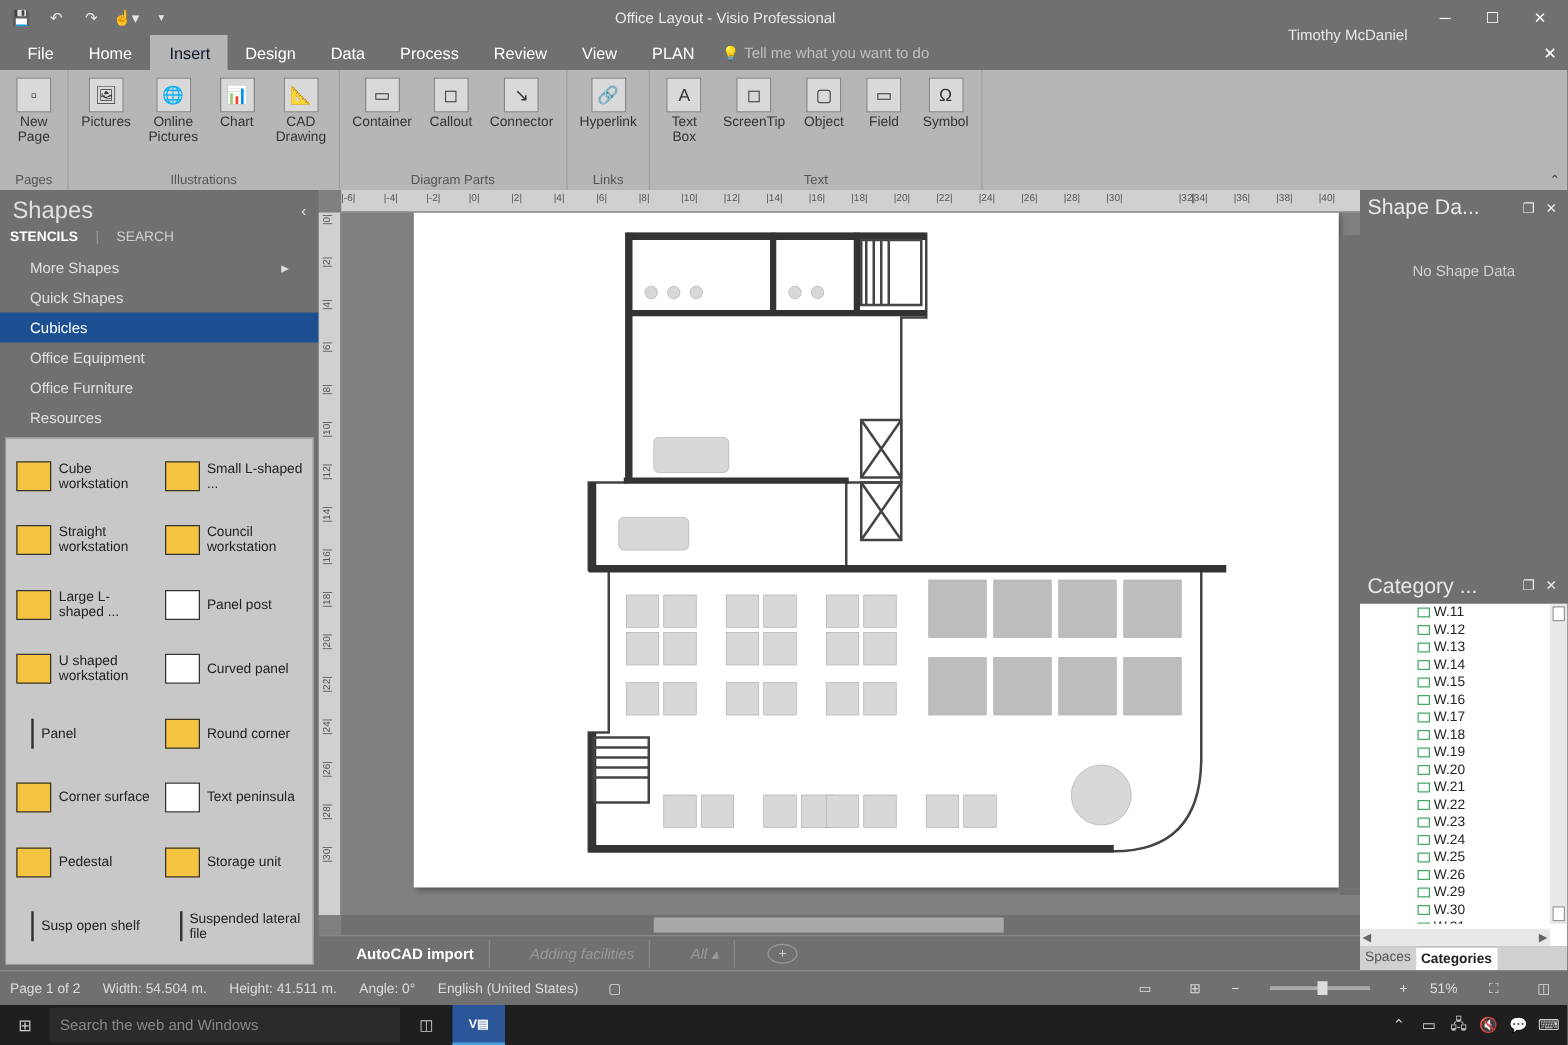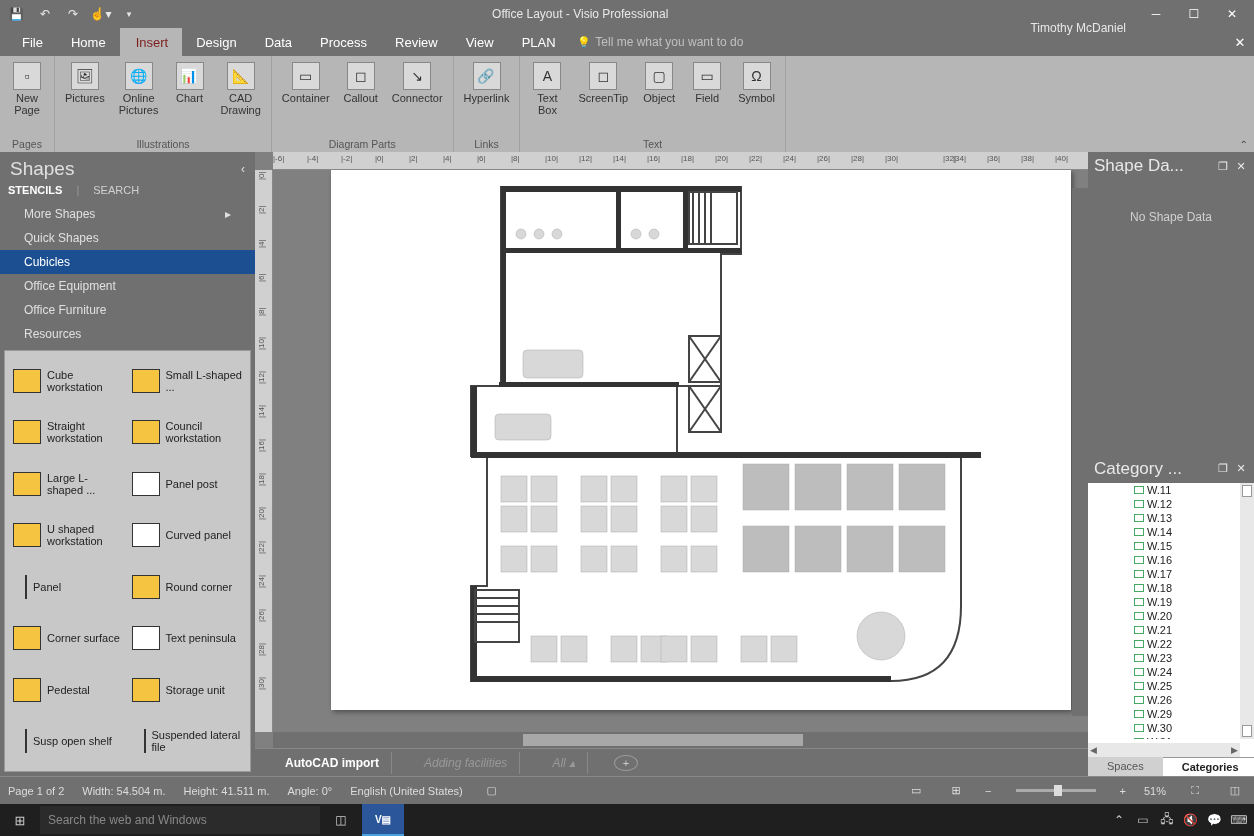--- a/index.html
+++ b/index.html
@@ -11,21 +11,21 @@
 .tb-btn { width: 26px; height: 22px; display: flex; align-items: center; justify-content: center; cursor: pointer; }
 .tb-title { flex: 1; text-align: center; font-size: 12px; }
 .tb-user { padding: 0 12px; font-size: 12px; margin-top: 28px; }
 .tb-right { display: flex; gap: 2px; }
 .win-btn { width: 36px; height: 22px; display: flex; align-items: center; justify-content: center; cursor: pointer; color: #fff; }
 
 
 .ribbon-tabs { height: 28px; background: #707070; display: flex; align-items: stretch; padding-left: 8px; color: #fff; font-size: 13px; }
 .rtab { padding: 0 14px; display: flex; align-items: center; cursor: pointer; }
 .rtab.file { background: transparent; }
-.rtab.active { background: #b6b6b6; color: #7f1d1d; padding-left: 16px; }
+.rtab.active { background: #b6b6b6; color: #0f172a; padding-left: 16px; }
 .tell-me { flex: 1; display: flex; align-items: center; padding-left: 8px; color: #c0c0c0; font-size: 12px; gap: 4px; }
 .tell-me .bulb { font-size: 11px; }
 .rtab-close { width: 28px; display: flex; align-items: center; justify-content: center; color: #fff; cursor: pointer; }
 
 
 .ribbon { height: 96px; background: #b6b6b6; display: flex; position: relative; }
 .ribbon-group { display: flex; flex-direction: column; border-right: 1px solid #a0a0a0; }
 .rg-items { flex: 1; display: flex; align-items: flex-start; padding: 4px 6px; gap: 6px; }
 .rg-label { text-align: center; font-size: 10.5px; color: #555; padding: 0 0 2px; }
 .rbtn { display: flex; flex-direction: column; align-items: center; gap: 2px; cursor: pointer; padding: 2px 4px; font-size: 11px; color: #333; min-width: 42px; }
@@ -85,21 +85,21 @@
 .no-data { text-align: center; color: #d0d0d0; font-size: 12px; padding: 30px 4px; }
 .cat-list { background: #fff; flex: 1; overflow: hidden; position: relative; }
 .cat-items { position: absolute; top: 0; left: 0; right: 14px; bottom: 18px; overflow: hidden; padding-left: 46px; }
 .cat-item { font-size: 11px; padding: 1px 0; color: #222; display: flex; align-items: center; gap: 3px; cursor: pointer; }
 .cat-item-icon { width: 10px; height: 8px; border: 1px solid #4a6; display: inline-block; }
 .cat-scroll-v { position: absolute; right: 0; top: 0; width: 14px; bottom: 18px; background: #e8e8e8; }
 .cat-scroll-v::before { content:''; position:absolute; top:2px; left:2px; right:2px; height:10px; background:#fff; border:1px solid #999; }
 .cat-scroll-v::after { content:''; position:absolute; bottom:2px; left:2px; right:2px; height:10px; background:#fff; border:1px solid #999; }
 .cat-scroll-h { position: absolute; bottom: 0; left: 0; right: 14px; height: 14px; background: #e8e8e8; display:flex; justify-content:space-between; align-items:center; font-size:9px; color:#666; padding:0 2px;}
 .cat-tabs { display: flex; background: #d0d0d0; font-size: 11px; }
-.cat-tab { padding: 3px 19px; cursor: pointer; color: #555; }
+.cat-tab { padding: 3px 4px; cursor: pointer; color: #555; }
 .cat-tab.active { background: #fff; color: #222; border-top: 1px solid #999; font-weight: bold; }
 
 
 .statusbar { position: absolute; bottom: 32px; left: 0; right: 0; height: 28px; background: #707070; border-top: 1px solid #888; display: flex; align-items: center; color: #ddd; font-size: 11px; padding: 0 8px; gap: 18px; }
 .sb-spacer { flex: 1; }
 .sb-icon { width: 22px; height: 18px; cursor: pointer; display: flex; align-items: center; justify-content: center; }
 .zoom-slider { width: 80px; height: 3px; background: #aaa; position: relative; margin: 0 6px; }
 .zoom-slider::after { content:''; position:absolute; left:38px; top:-4px; width:8px; height:11px; background:#ddd; }
 
 

